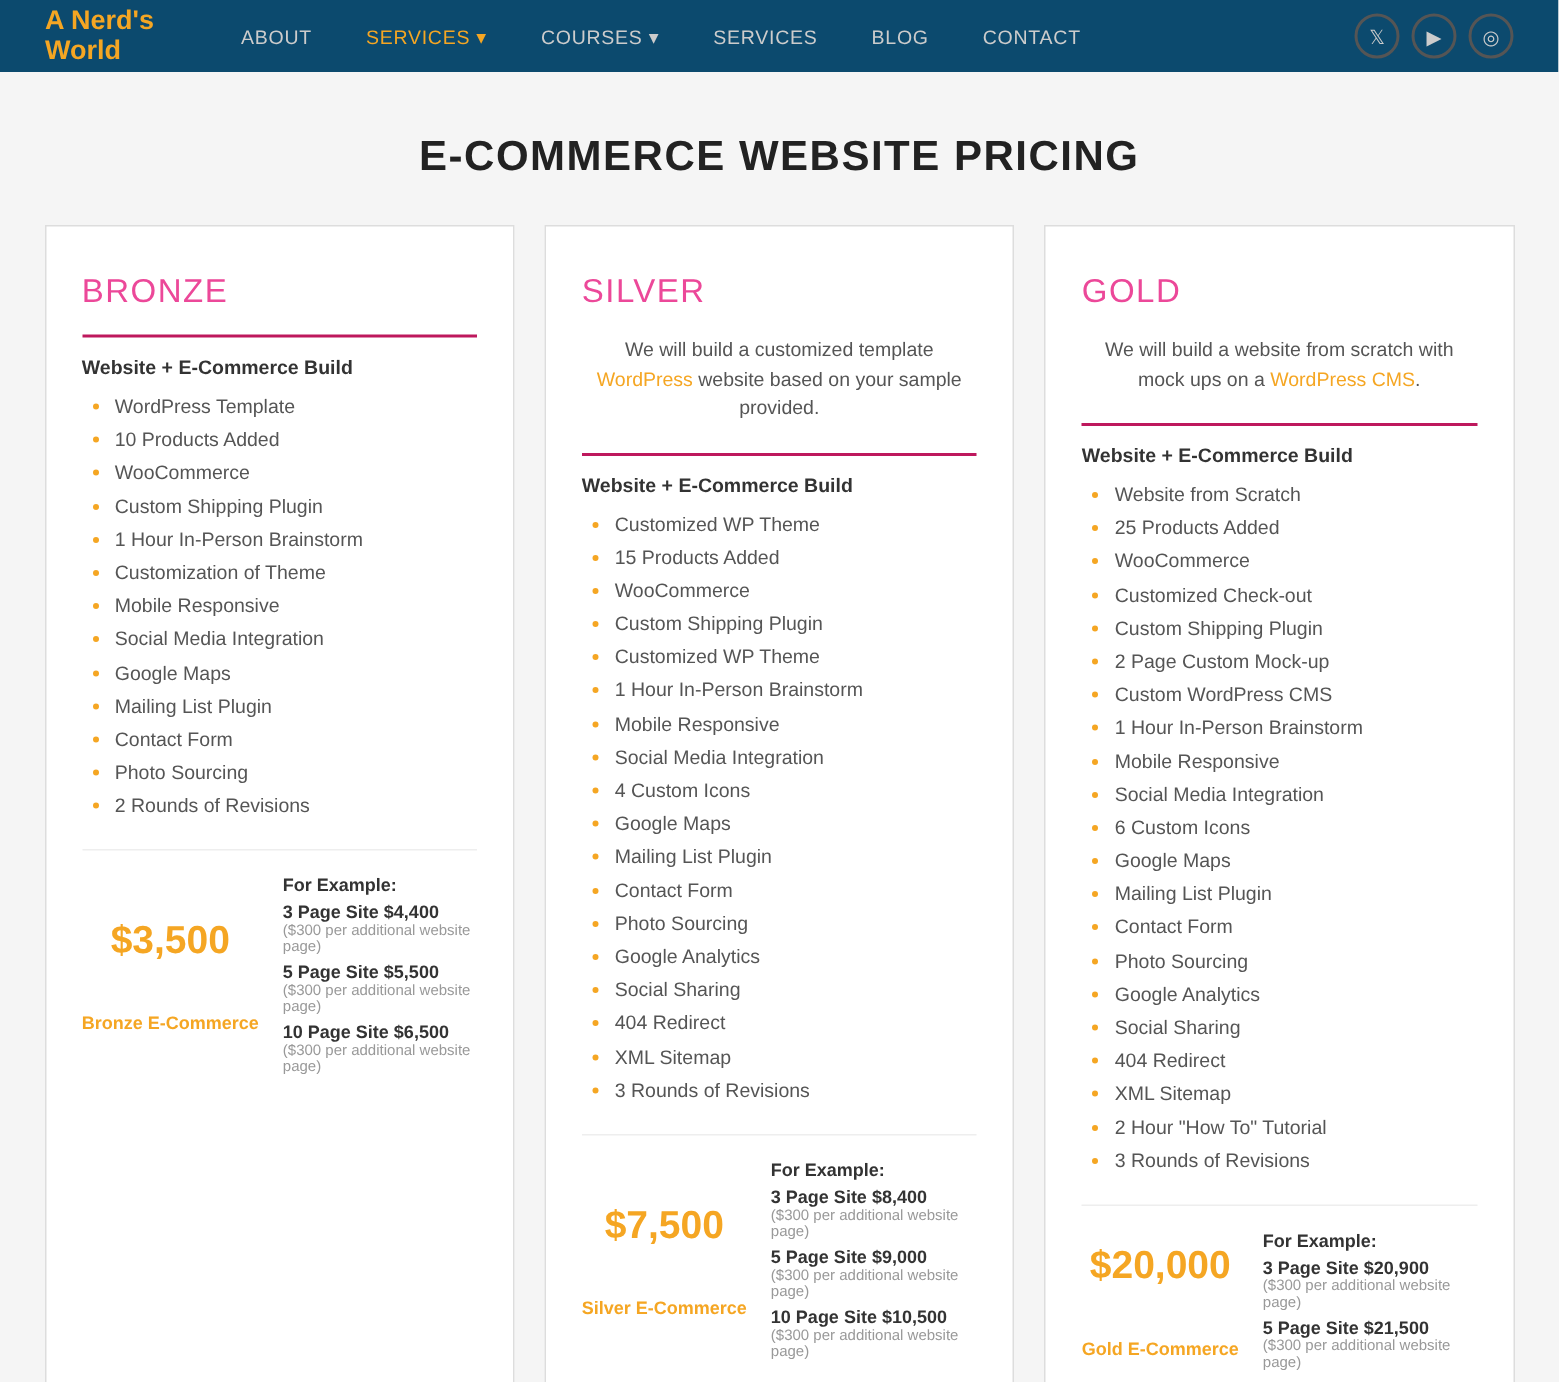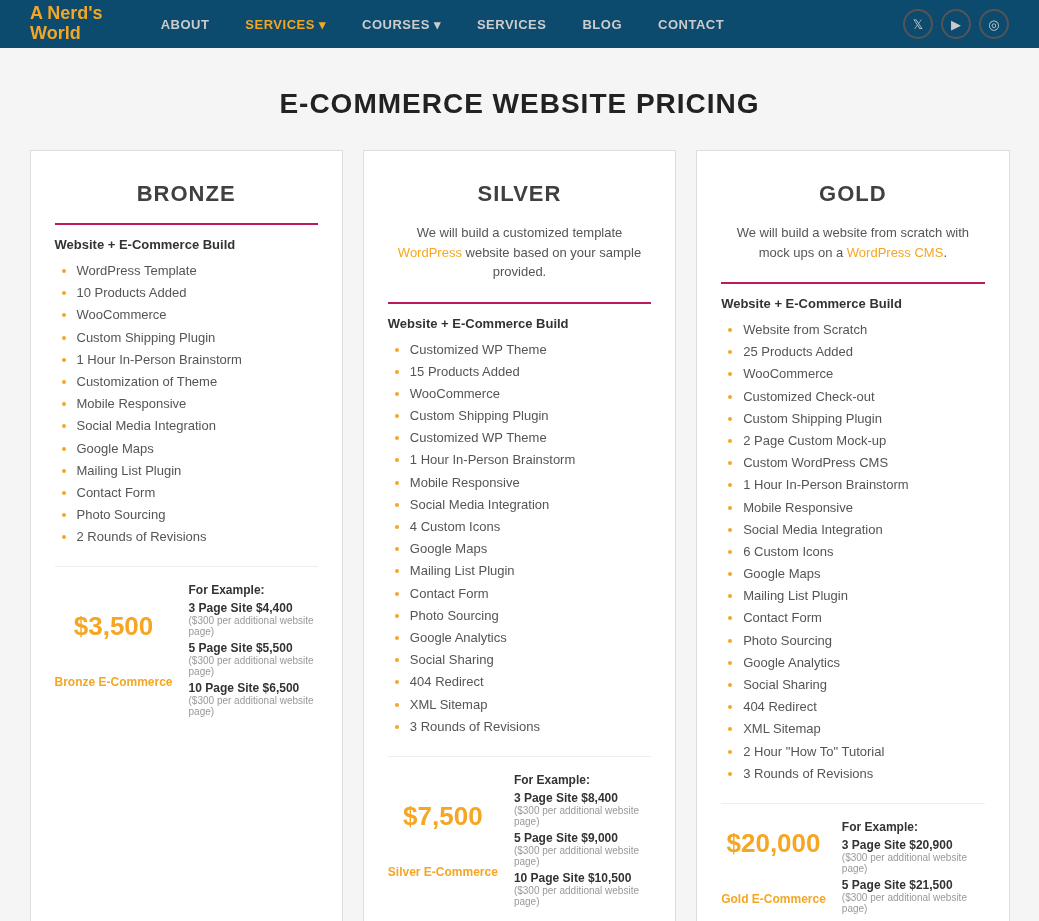--- a/index.html
+++ b/index.html
@@ -24,21 +24,21 @@
     .nav-links {
       display: flex;
       align-items: center;
       gap: 0;
       flex: 1;
     }
     .nav-link {
       color: #ccc;
       text-decoration: none;
       font-size: 13px;
-      font-weight: bold;
+      font-weight: normal;
       padding: 0 18px;
       height: 37px;
       display: flex;
       align-items: center;
       letter-spacing: 0.5px;
     }
     .nav-link.active { color: #f5a623; }
     .nav-icons {
       display: flex;
       gap: 8px;
@@ -75,26 +75,26 @@
       padding: 0 20px 40px;
     }
 
     .pricing-card {
       background: #fff;
       border: 1px solid #ddd;
       padding: 30px 24px 24px;
     }
 
     .card-title {
-      text-align: center;
+      text-align: left;
       font-size: 22px;
-      font-weight: bold;
+      font-weight: normal;
       letter-spacing: 1px;
       margin-bottom: 16px;
-      color: #404040;
+      color: #ec4899;
     }
 
     .card-desc {
       text-align: center;
       font-size: 13px;
       color: #555;
       margin-bottom: 20px;
       line-height: 1.5;
     }
     .card-desc a { color: #f5a623; text-decoration: none; }

